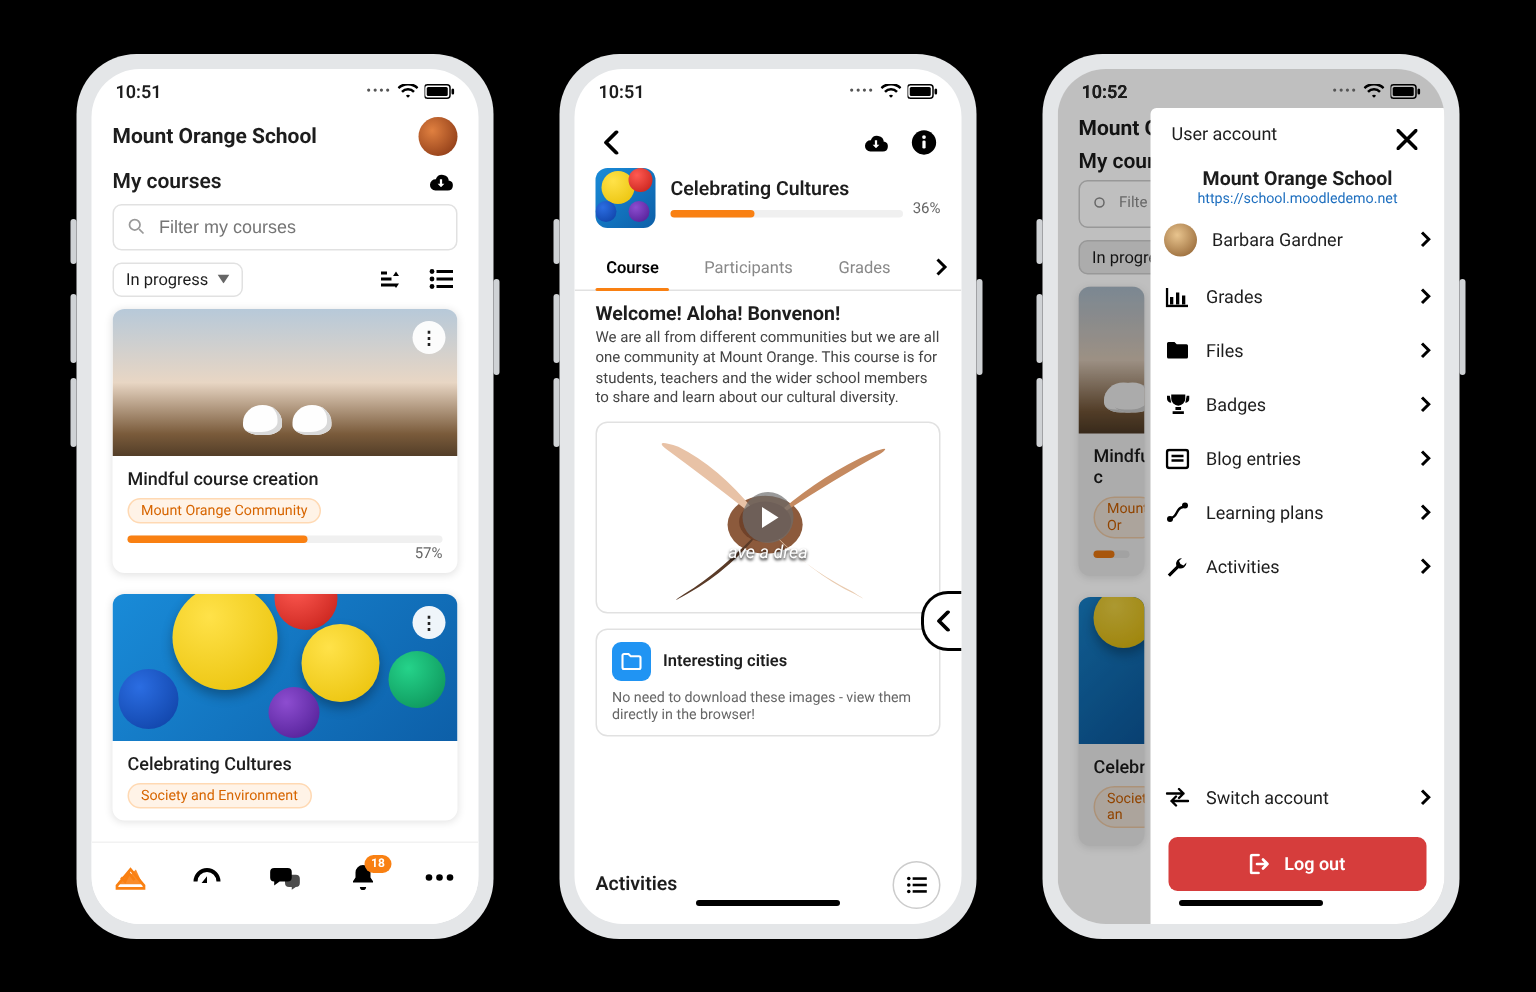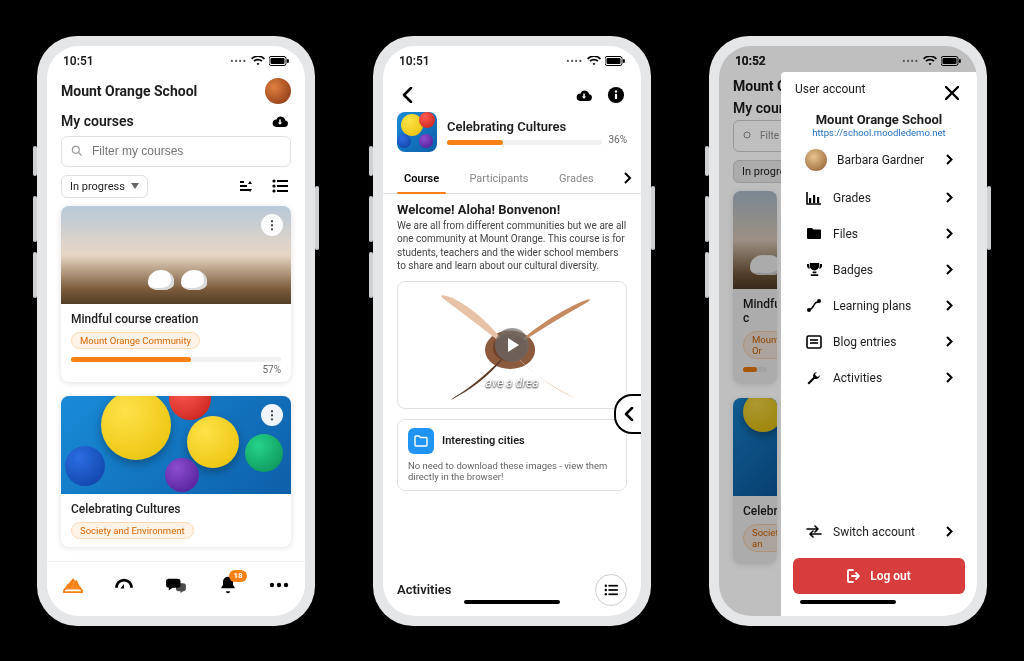--- a/index.html
+++ b/index.html
@@ -5,21 +5,21 @@
   :root{
     --accent:#f98012;
     --pill:#fff3e7;
     --pill-border:#f98012;
     --red:#d63d3c;
     --grey:#6a6a6a;
     --border:#e1e1e1;
     --shadow:rgba(0,0,0,.25);
   }
   html,body{margin:0;padding:0;background:#000;font-family:-apple-system,BlinkMacSystemFont,"Segoe UI",Roboto,Helvetica,Arial,sans-serif;font-size:12px;color:#1d1d1d;-webkit-font-smoothing:antialiased}
-  .stage{width:1024px;height:661px;position:relative;display:flex;align-items:center;justify-content:center;gap:58px}
+  .stage{width:1024px;height:661px;position:relative;display:flex;align-items:center;justify-content:center;gap:44px}
 
   
   .phone{width:278px;height:590px;border-radius:40px;background:#e4e6e8;box-shadow:0 12px 36px var(--shadow);padding:10px;box-sizing:border-box;position:relative}
   .phone::after{content:"";position:absolute;left:50%;bottom:22px;width:96px;height:4px;border-radius:4px;background:#000;transform:translateX(-50%)}
   .side-btn{position:absolute;background:#cfd2d5;border-radius:4px}
   .sbl1{left:-4px;top:110px;width:4px;height:30px}
   .sbl2{left:-4px;top:160px;width:4px;height:46px}
   .sbl3{left:-4px;top:216px;width:4px;height:46px}
   .sbr1{right:-4px;top:150px;width:4px;height:64px}
   .screen{width:100%;height:100%;background:#fff;border-radius:32px;overflow:hidden;display:flex;flex-direction:column;position:relative}
@@ -110,21 +110,21 @@
 
   
   .p3-under{position:absolute;inset:0;filter:brightness(.9)}
   .p3-scrim{position:absolute;inset:0;background:rgba(0,0,0,.25)}
   .sheet{position:absolute;top:26px;left:62px;right:0;bottom:0;background:#fff;border-top-left-radius:4px;display:flex;flex-direction:column}
   .sheet-head{display:flex;align-items:flex-start;justify-content:space-between;padding:10px 14px 4px;font-size:12px}
   .sheet-school{text-align:center;padding:4px 10px 2px}
   .sheet-school .name{font-weight:700;font-size:13px}
   .sheet-school .url{font-size:9.5px;color:#1e6fbf}
   .menu{flex:1;overflow:auto}
-  .mi{display:flex;align-items:center;gap:10px;padding:9px 24px;font-size:12px;color:#1d1d1d;justify-content:space-between}
+  .mi{display:flex;align-items:center;gap:10px;padding:9px 9px;font-size:12px;color:#1d1d1d;justify-content:space-between}
   .mi-left{display:flex;align-items:center;gap:10px}
   .mi .chev{color:#222}
   .mi .mic{width:18px;height:18px;display:flex;align-items:center;justify-content:center;color:#333}
   .mi.avatar-row .avatar{width:22px;height:22px}
   .logout{margin:8px 12px 22px;background:var(--red);color:#fff;border-radius:6px;height:36px;display:flex;align-items:center;justify-content:center;gap:8px;font-weight:600;font-size:12px}
 
   
   .under-col{position:absolute;inset:0;display:flex;flex-direction:column}
   .under-col .statusbar{color:#000}
 
@@ -351,21 +351,21 @@
           <div class="media">
             <div class="hands">
               <svg viewBox="0 0 220 110" preserveAspectRatio="xMidYMid meet">
                 <ellipse cx="108" cy="60" rx="26" ry="20" fill="#8c5a3c"></ellipse>
                 <path d="M108 60 Q70 30 40 8 Q30 0 48 6 Q80 22 108 60Z" fill="#e8c2a6"></path>
                 <path d="M108 60 Q150 32 186 12 Q198 4 182 10 Q142 28 108 60Z" fill="#c58a60"></path>
                 <path d="M108 60 Q78 92 52 108 Q40 116 54 108 Q86 90 108 60Z" fill="#5a3b28"></path>
                 <path d="M108 60 Q140 94 170 108 Q184 116 168 106 Q132 88 108 60Z" fill="#e9cbb0"></path>
                 <ellipse cx="108" cy="58" rx="18" ry="14" fill="#70422a"></ellipse>
               </svg>
-              <div style="position:absolute;bottom:10px;color:#fff;font-style:italic;font-size:12px;text-shadow:0 1px 2px #000">ave a drea</div>
+              <div style="position:absolute;bottom:25px;color:#fff;font-style:italic;font-size:12px;text-shadow:0 1px 2px #000">ave a drea</div>
               <div class="play"></div>
             </div>
           </div>
 
           <div class="resource">
             <div class="res-head">
               <span class="res-ic">
                   <svg width="14" height="12" viewBox="0 0 14 12">
                     <path d="M1 2a1 1 0 0 1 1-1h3l1.5 1.5H12a1 1 0 0 1 1 1V10a1 1 0 0 1-1 1H2a1 1 0 0 1-1-1Z" fill="none" stroke="#fff" stroke-width="1.4"></path>
                   </svg>
@@ -532,54 +532,54 @@
               </span>
             <span class="chev">
                 <svg width="7" height="11" viewBox="0 0 7 11">
                   <path d="M1 1l4.5 4.5L1 10" fill="none" stroke="#000" stroke-width="2"></path>
                 </svg>
               </span>
           </div>
           <div class="mi">
             <span class="mi-left">
                 <span class="mic">
+                  <svg width="16" height="14" viewBox="0 0 16 14">
+                    <rect x="1" y="1" width="14" height="12" rx="1.5" fill="none" stroke="#000" stroke-width="1.6"></rect>
+                    <line x1="4" y1="5" x2="12" y2="5" stroke="#000" stroke-width="1.6"></line>
+                    <line x1="4" y1="8" x2="12" y2="8" stroke="#000" stroke-width="1.6"></line>
+                  </svg>
+                </span>
+                <span>Blog entries</span>
+              </span>
+            <span class="chev">
+                <svg width="7" height="11" viewBox="0 0 7 11">
+                  <path d="M1 1l4.5 4.5L1 10" fill="none" stroke="#000" stroke-width="2"></path>
+                </svg>
+              </span>
+          </div>
+          <div class="mi">
+            <span class="mi-left">
+                <span class="mic">
                   <svg width="16" height="15" viewBox="0 0 16 15">
                     <circle cx="3" cy="12" r="2" fill="#000"></circle>
                     <circle cx="13" cy="3" r="2" fill="#000"></circle>
                     <path d="M4 11c4 0 3-7 8-7" fill="none" stroke="#000" stroke-width="1.6"></path>
                   </svg>
                 </span>
                 <span>Learning plans</span>
               </span>
             <span class="chev">
                 <svg width="7" height="11" viewBox="0 0 7 11">
                   <path d="M1 1l4.5 4.5L1 10" fill="none" stroke="#000" stroke-width="2"></path>
                 </svg>
               </span>
           </div>
           <div class="mi">
             <span class="mi-left">
                 <span class="mic">
-                  <svg width="16" height="14" viewBox="0 0 16 14">
-                    <rect x="1" y="1" width="14" height="12" rx="1.5" fill="none" stroke="#000" stroke-width="1.6"></rect>
-                    <line x1="4" y1="5" x2="12" y2="5" stroke="#000" stroke-width="1.6"></line>
-                    <line x1="4" y1="8" x2="12" y2="8" stroke="#000" stroke-width="1.6"></line>
-                  </svg>
-                </span>
-                <span>Blog entries</span>
-              </span>
-            <span class="chev">
-                <svg width="7" height="11" viewBox="0 0 7 11">
-                  <path d="M1 1l4.5 4.5L1 10" fill="none" stroke="#000" stroke-width="2"></path>
-                </svg>
-              </span>
-          </div>
-          <div class="mi">
-            <span class="mi-left">
-                <span class="mic">
                   <svg width="16" height="16" viewBox="0 0 16 16">
                     <path d="M14 5a4 4 0 0 1-5.3 3.8L3 14.5 1.5 13l5.7-5.7A4 4 0 0 1 11 2l-2 2 1 2 2 1 2-2Z" fill="#000"></path>
                   </svg>
                 </span>
                 <span>Activities</span>
               </span>
             <span class="chev">
                 <svg width="7" height="11" viewBox="0 0 7 11">
                   <path d="M1 1l4.5 4.5L1 10" fill="none" stroke="#000" stroke-width="2"></path>
                 </svg>

